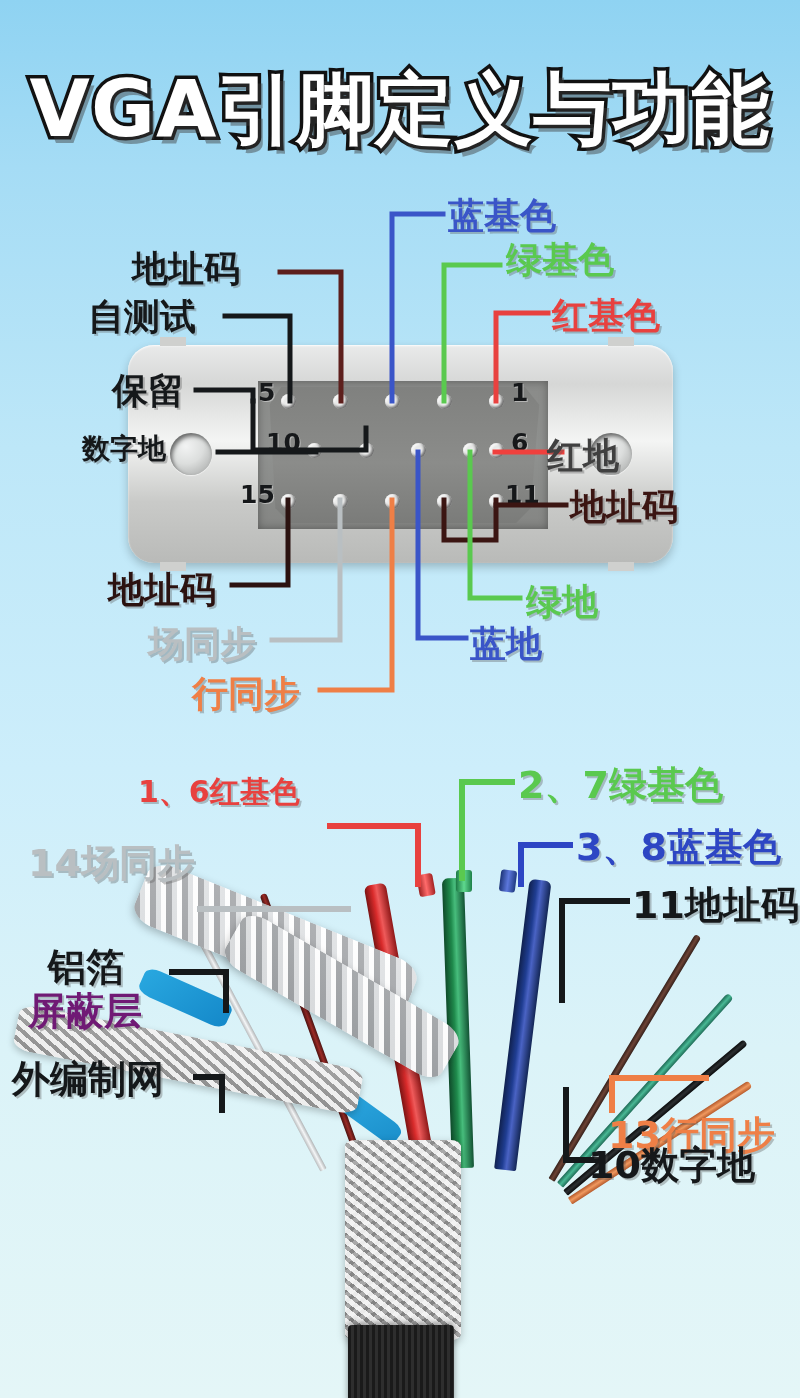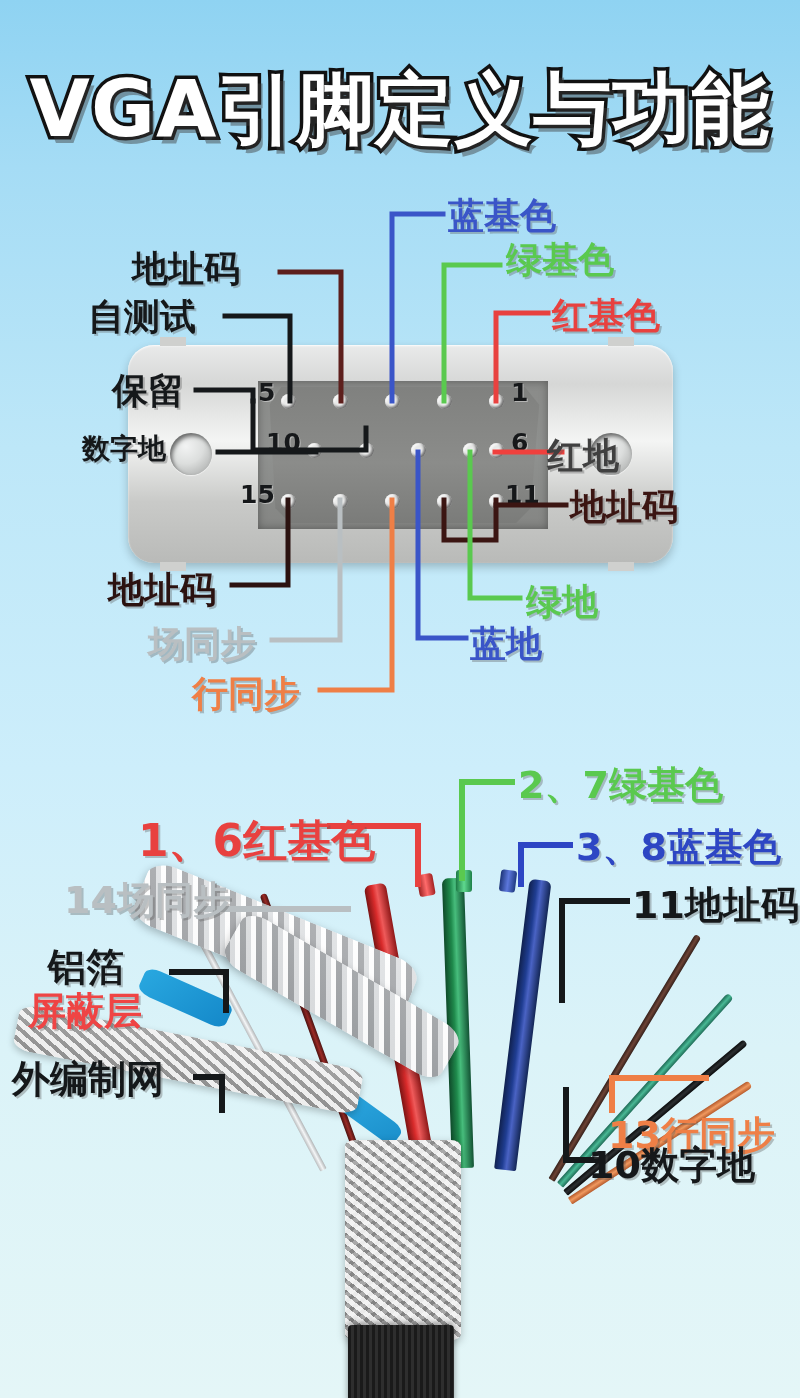--- a/index.html
+++ b/index.html
@@ -277,23 +277,23 @@
     <path d="M172,972 L226,972 L226,1010" stroke="#15181a" stroke-width="6" fill="none" stroke-linecap="square"></path>
 
     <path d="M196,1077 L222,1077 L222,1110" stroke="#15181a" stroke-width="6" fill="none" stroke-linecap="square"></path>
 
     <path d="M612,1110 L612,1078 L706,1078" stroke="#ef7f46" stroke-width="6" fill="none" stroke-linecap="square"></path>
 
     <path d="M566,1090 L566,1160 L600,1160" stroke="#15181a" stroke-width="6" fill="none" stroke-linecap="square"></path>
   </svg>
 
   <div class="lbl" style="left:518px;top:760px;font-size:38px;color:#5ac94f;">2、7绿基色</div>
-  <div class="lbl" style="left:138px;top:812px;font-size:44px;color:#e8413f;">1、6红基色</div>
+  <div class="lbl" style="left:138px;top:772px;font-size:30px;color:#e8413f;">1、6红基色</div>
   <div class="lbl" style="left:576px;top:822px;font-size:38px;color:#2d46c4;">3、8蓝基色</div>
   <div class="lbl" style="left:632px;top:880px;font-size:38px;color:#15181a;text-align:center;">11地址码</div>
-  <div class="lbl" style="left:28px;top:875px;font-size:38px;color:#b9bfc2;margin-left:36px;">14场同步</div>
+  <div class="lbl" style="left:28px;top:838px;font-size:38px;color:#b9bfc2;">14场同步</div>
   <div class="lbl" style="left:48px;top:942px;font-size:38px;color:#15181a;">铝箔</div>
-  <div class="lbl" style="left:28px;top:986px;font-size:38px;color:#ef4444;font-family:Liberation Mono, monospace;">屏蔽层</div>
+  <div class="lbl" style="left:28px;top:986px;font-size:38px;color:#701a75;font-family:Liberation Mono, monospace;">屏蔽层</div>
   <div class="lbl" style="left:12px;top:1054px;font-size:38px;color:#15181a;">外编制网</div>
   <div class="lbl" style="left:608px;top:1110px;font-size:38px;color:#ef7f46;">13行同步</div>
   <div class="lbl" style="left:588px;top:1140px;font-size:38px;color:#15181a;">10数字地</div>
 
 </div>
 
 </body></html>

